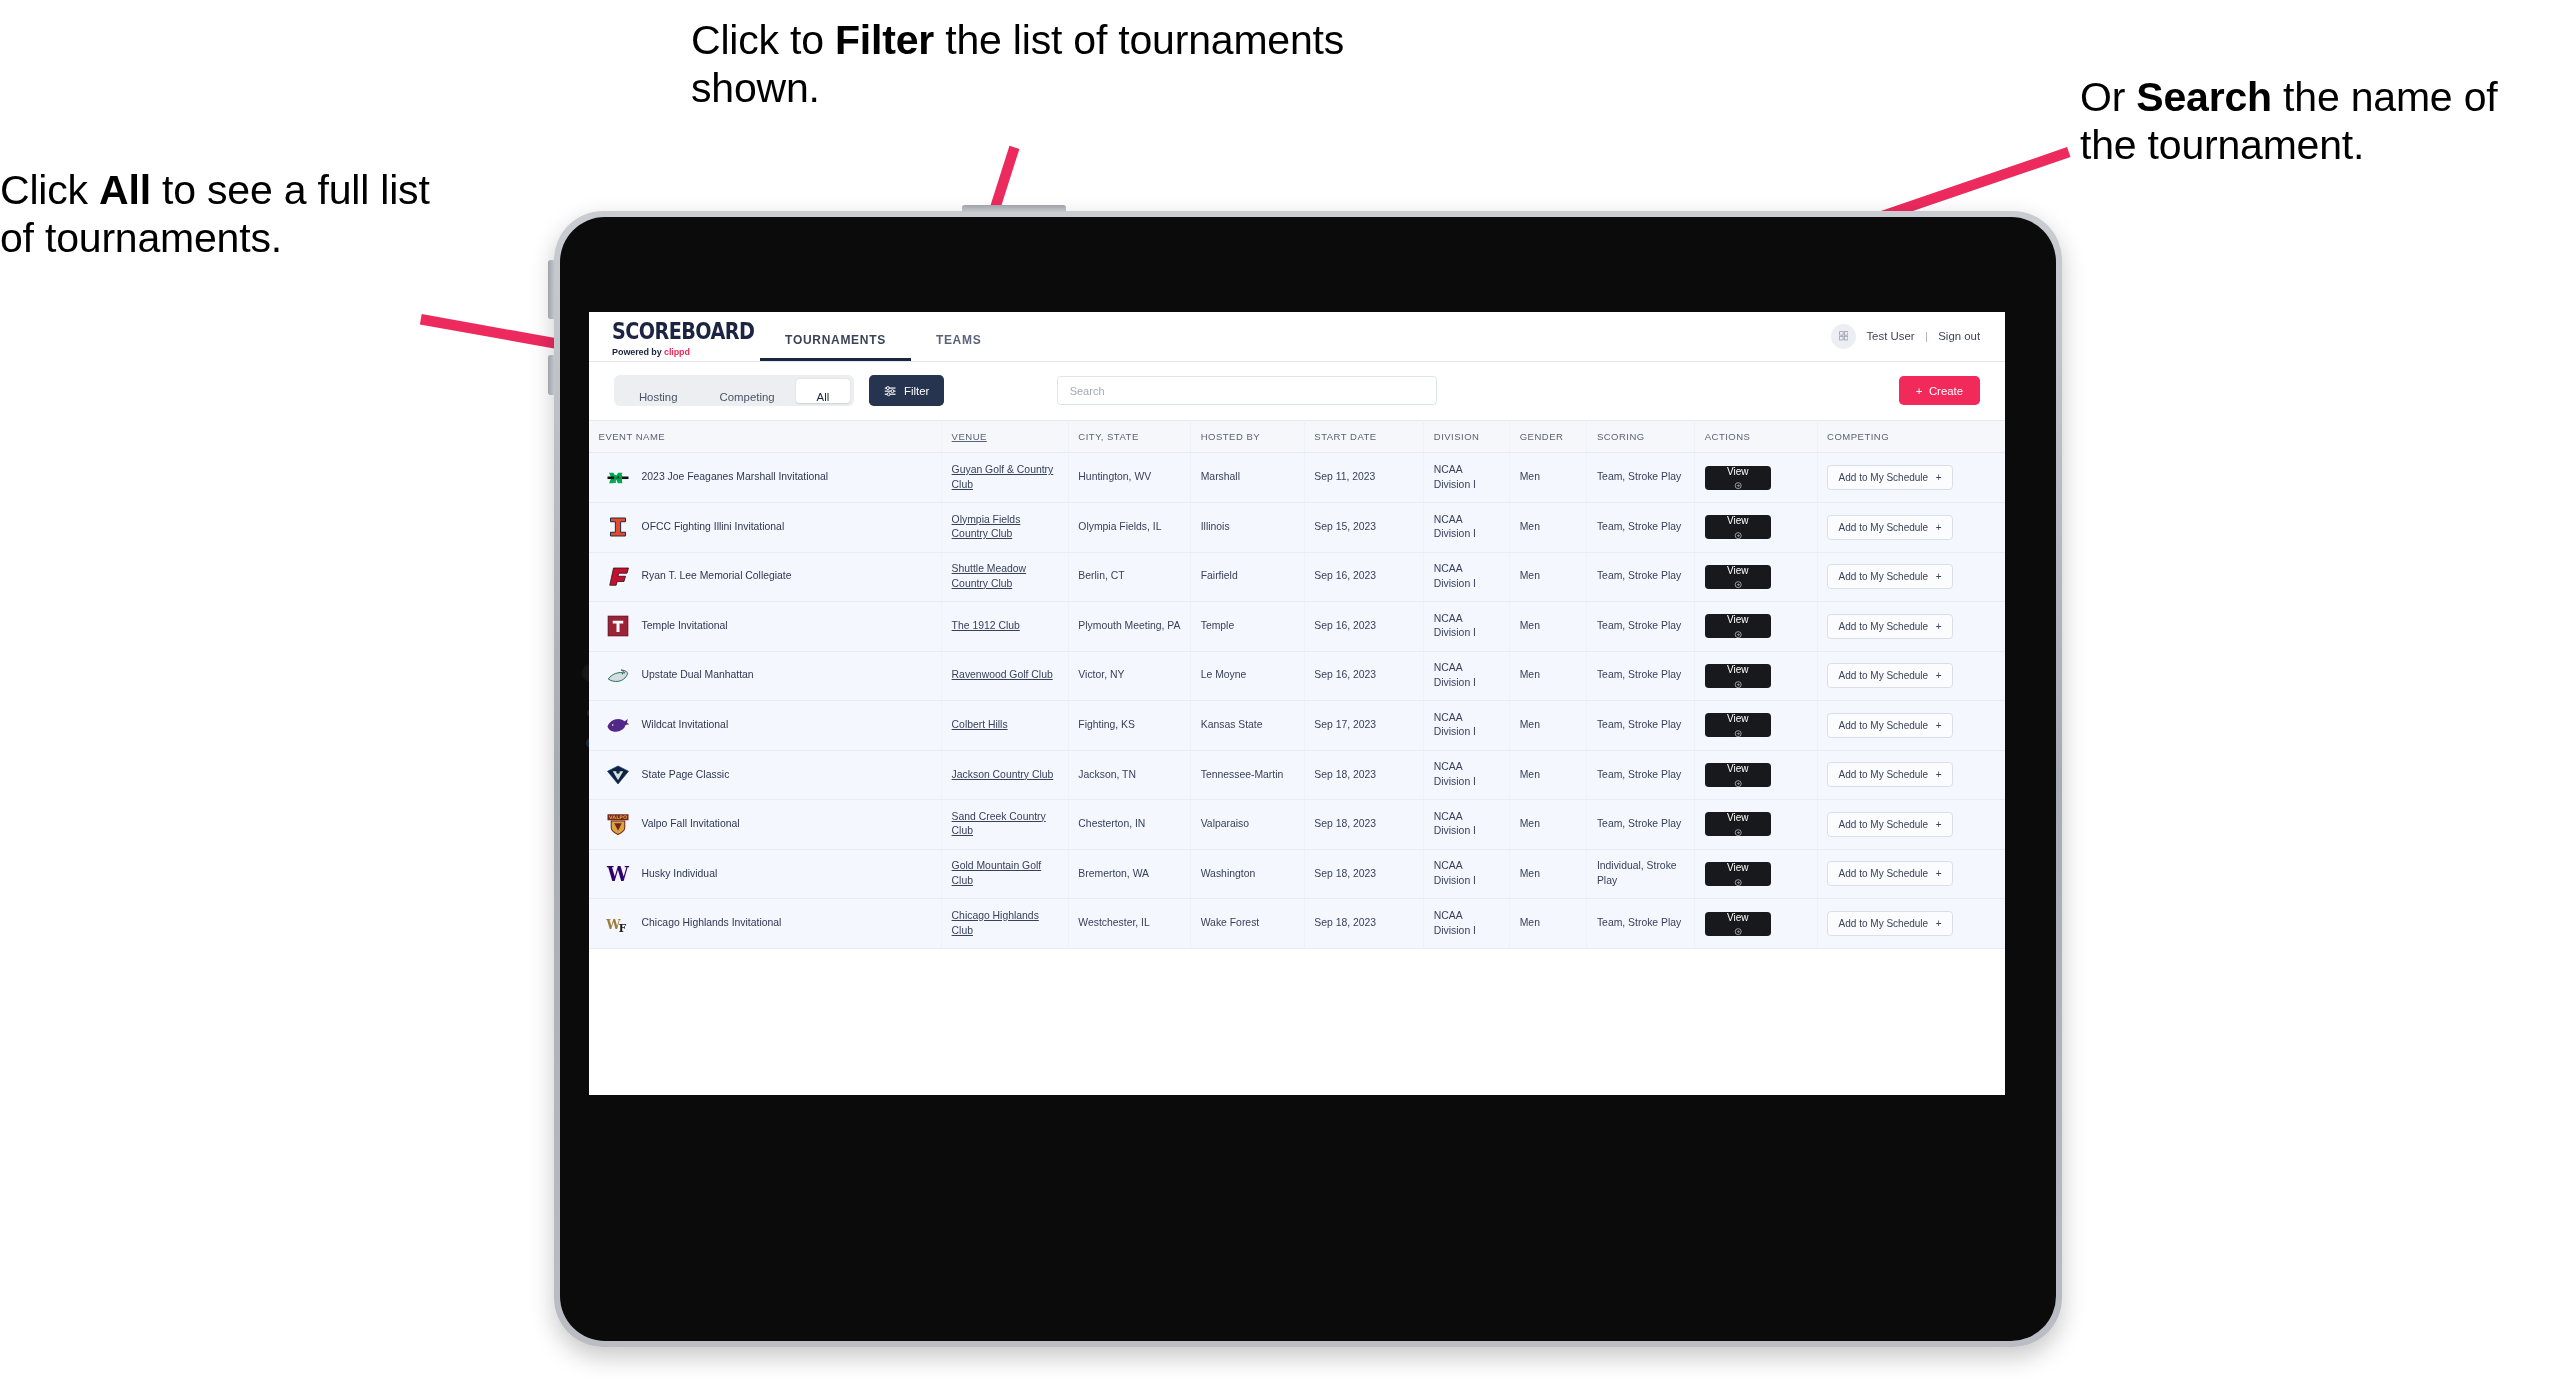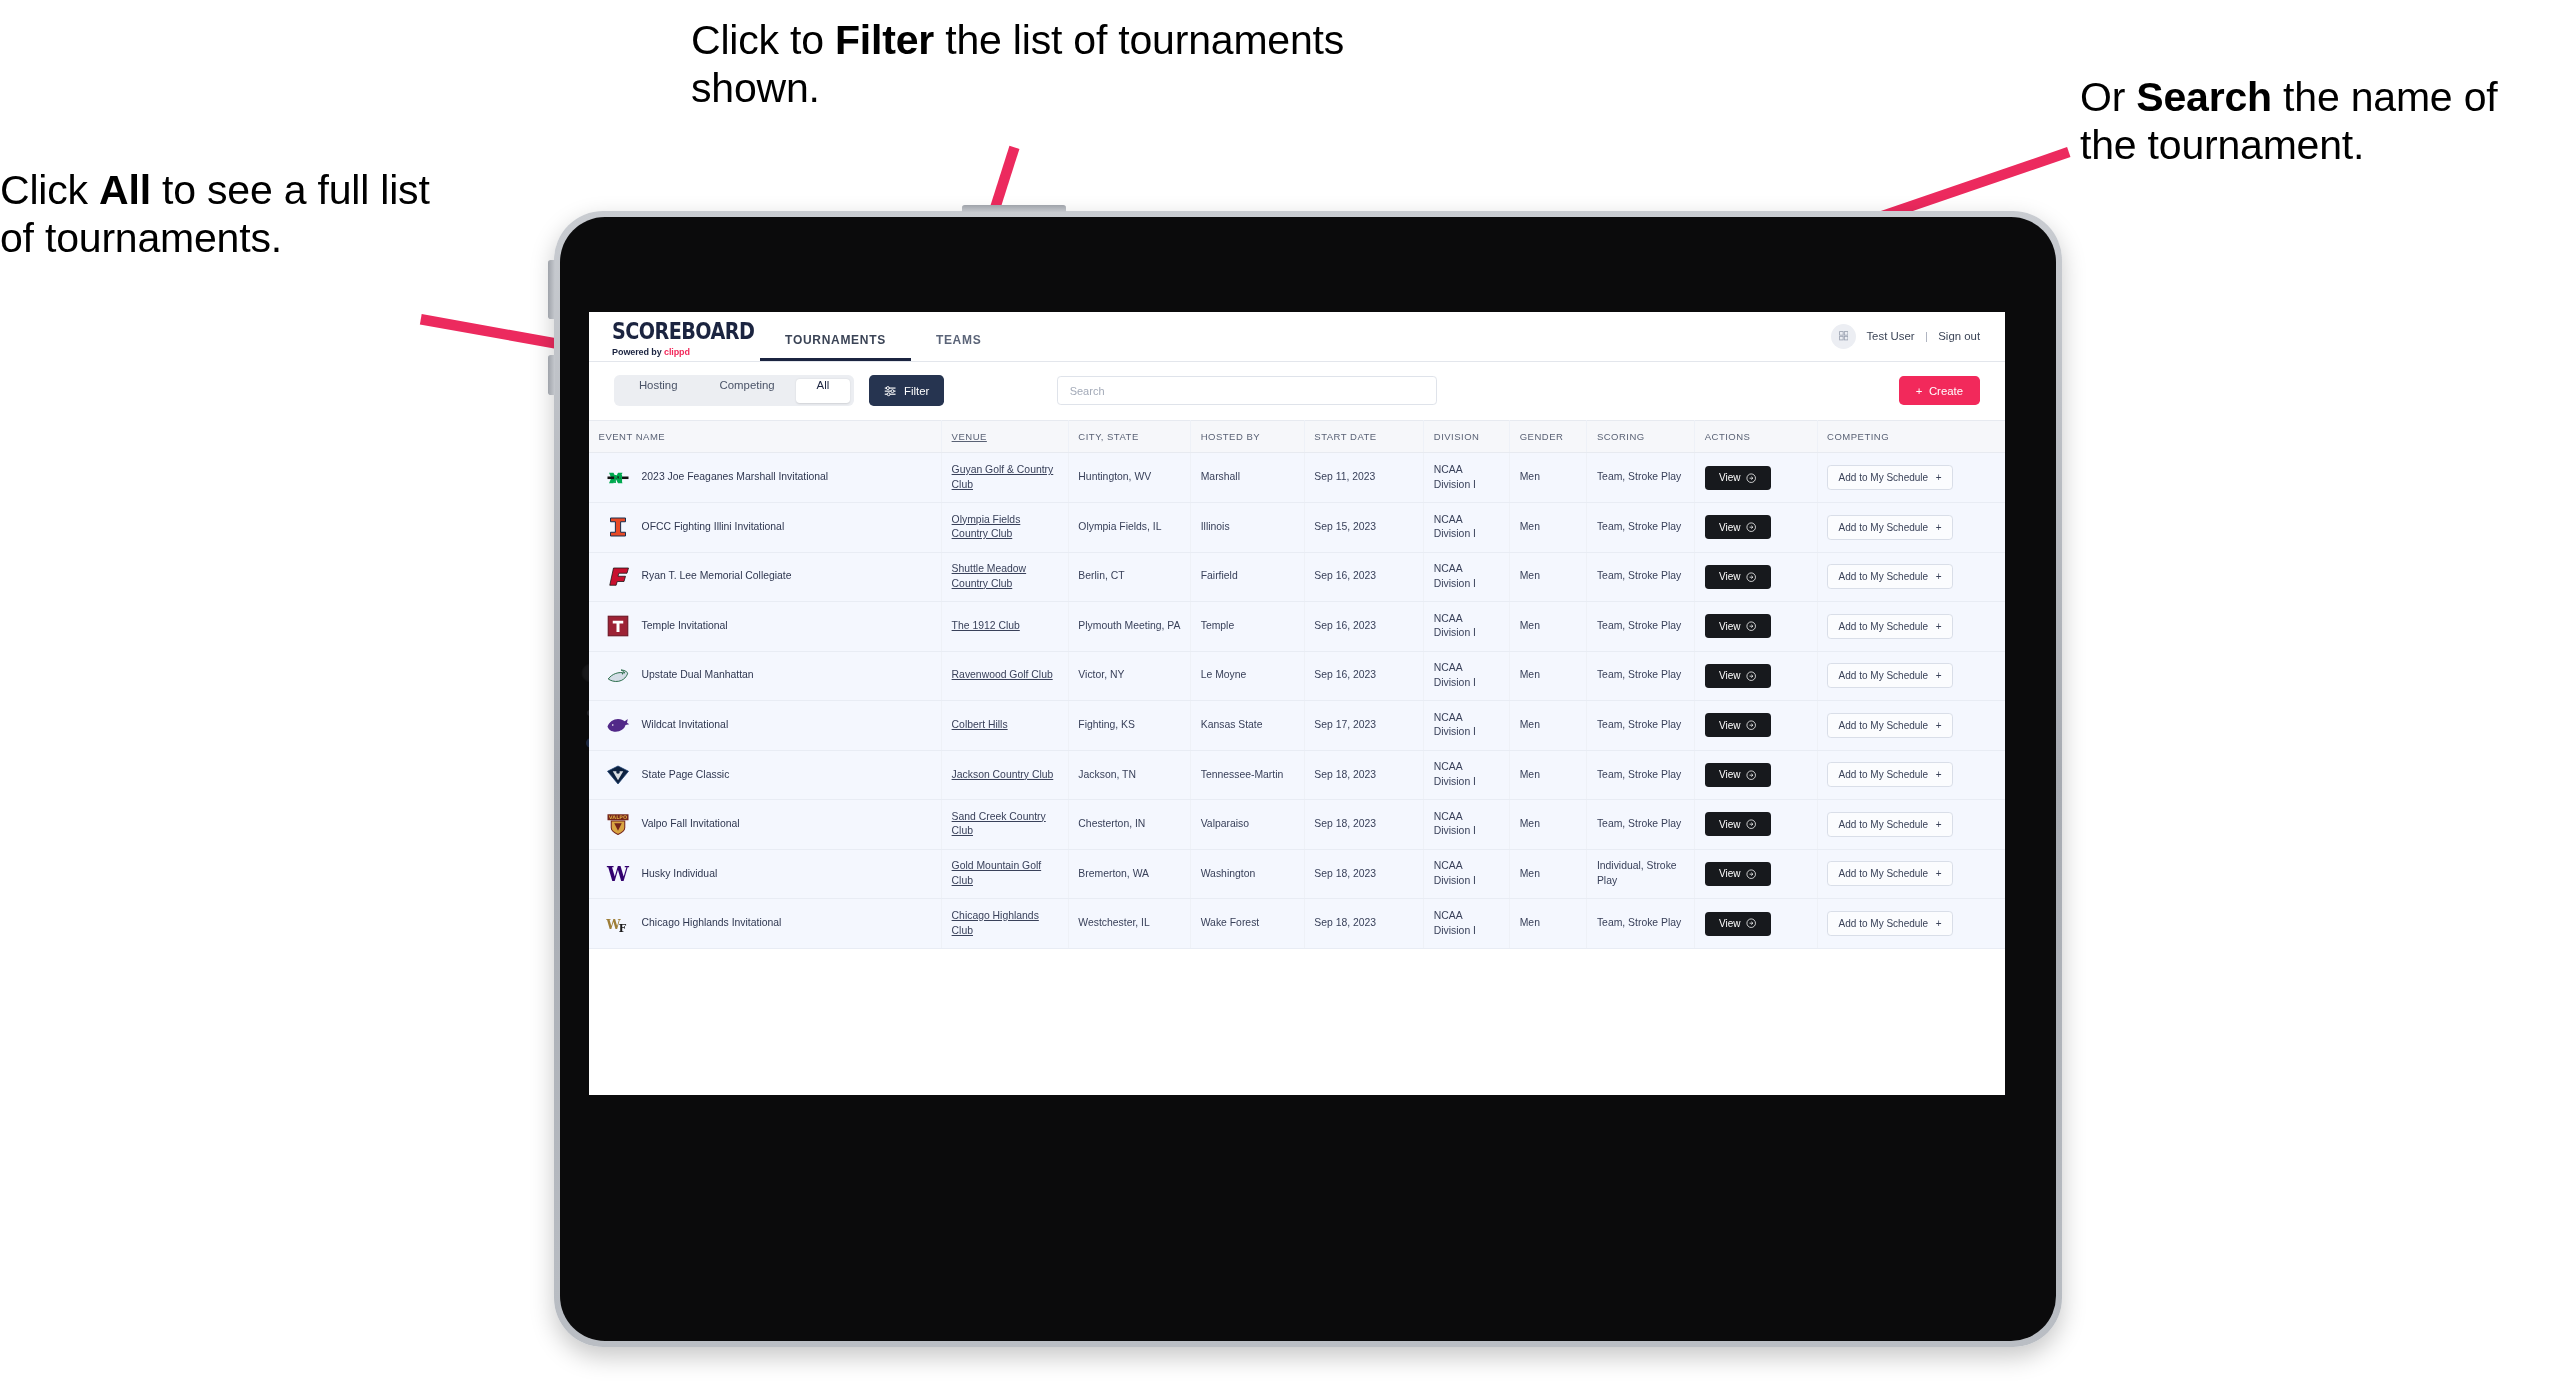--- a/index.html
+++ b/index.html
@@ -191,21 +191,21 @@
     display: flex;
     background: #eceef2;
     border-radius: 5.7px;
     padding: 3.8px;
     height: 31px;
     align-items: center;
   }
   .seg {
     padding: 0 21px;
     height: 24px;
-    display: flex; align-items: flex-start;
+    display: flex; align-items: flex-end;
     font-size: 11.4px;
     color: #4a5367;
     border-radius: 3.8px;
     cursor: pointer;
   }
   .seg.active {
     background: #ffffff;
     color: #1b2440;
     font-weight: 500;
     box-shadow: 0 0.9px 1.9px rgba(0,0,0,0.12);
@@ -301,20 +301,21 @@
     border-radius: 3.8px;
     height: 24px;
     width: 66px;
     font-size: 10px;
     display: flex;
     align-items: center;
     justify-content: center;
     gap: 5.7px;
     cursor: pointer;
     font-family: inherit;
+    flex-direction: column;
   }
   .add-btn {
     background: #fbfcfe;
     color: #3a4259;
     border: 0.9px solid #d9dee8;
     border-radius: 3.8px;
     height: 25px;
     width: 126px;
     font-size: 10px;
     display: flex;

